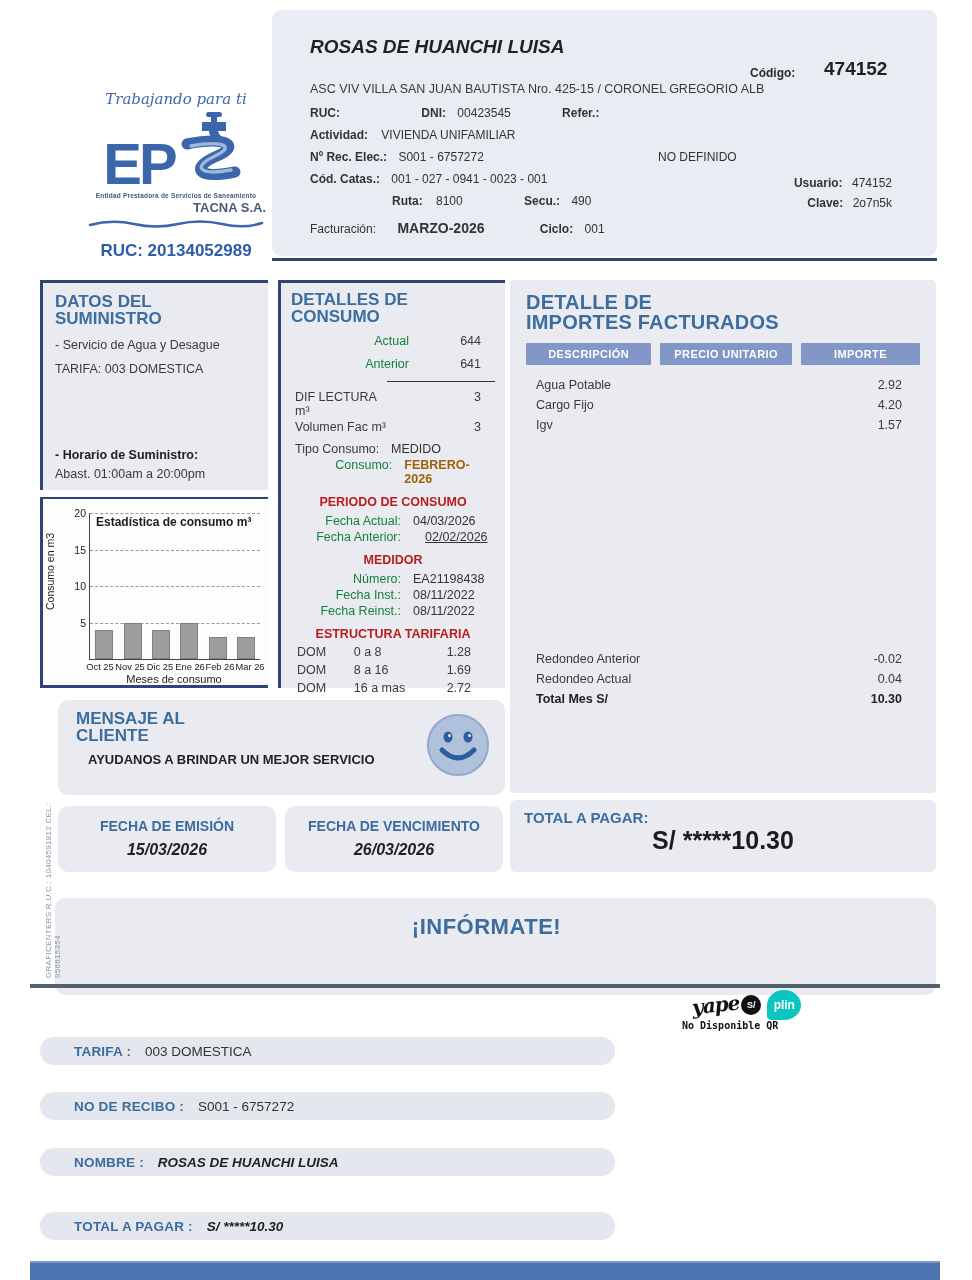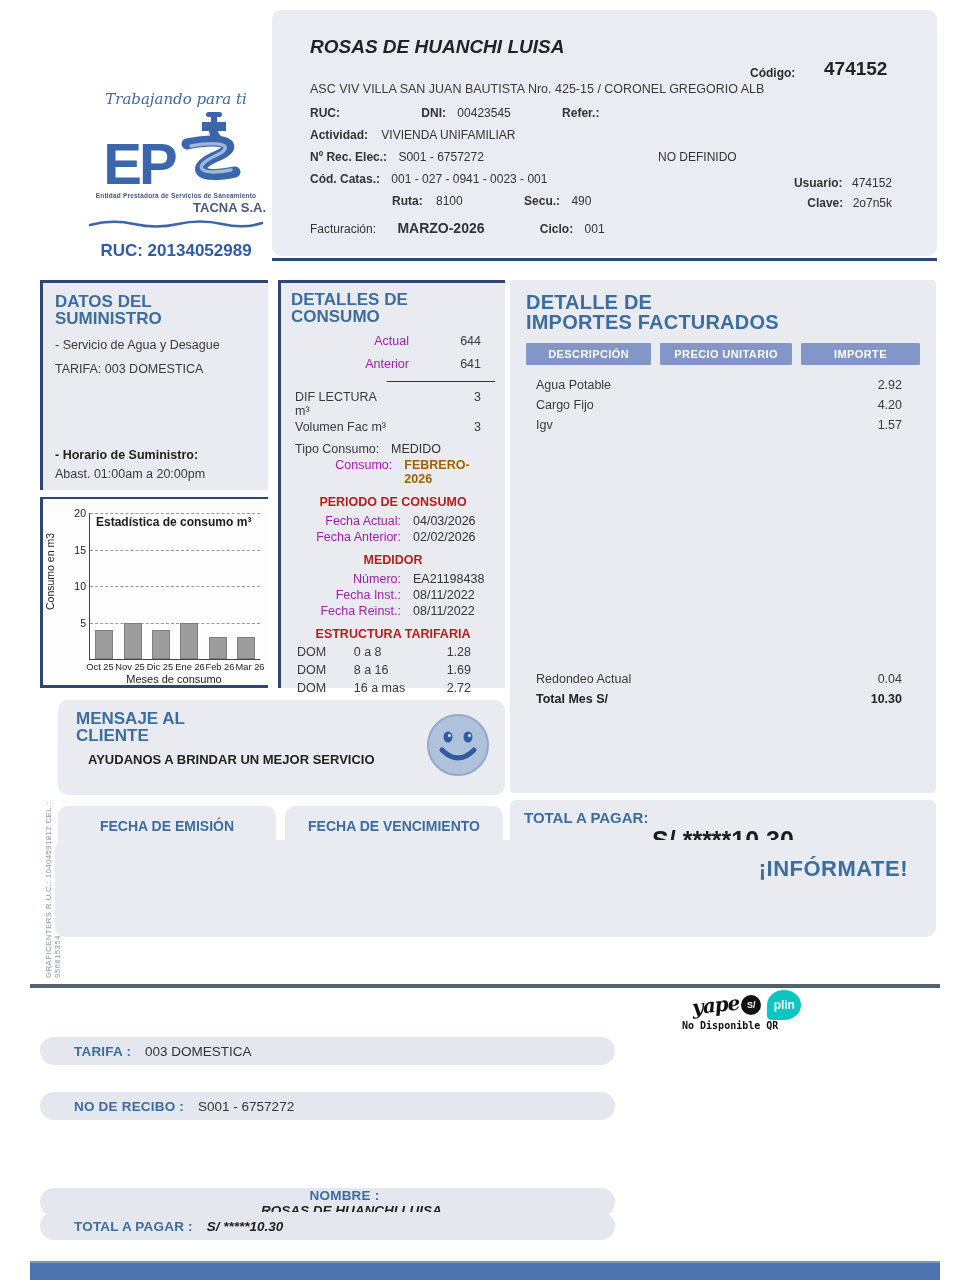--- a/index.html
+++ b/index.html
@@ -50,21 +50,21 @@
   .chart-xlabel{position:absolute;left:46px;top:174px;width:170px;text-align:center;font-size:11px;color:#222;}
   .chart-ylabel{position:absolute;left:1px;top:34px;writing-mode:vertical-rl;transform:rotate(180deg);
                 font-size:10.5px;color:#222;}
 
   
   .consumo-box{position:absolute;left:278px;top:280px;width:227px;height:408px;background:#e9ebf1;
                border-top:3px solid #2e4576;border-left:3px solid #2e4576;box-sizing:border-box;
                padding:8px 10px;font-size:12.5px;}
   .consumo-box .title-blue{font-size:17px;margin-bottom:8px;}
   .cr{display:flex;margin-top:5px;}
-  .cr .lab{width:118px;text-align:right;color:#a21caf;}
+  .cr .lab{width:118px;text-align:right;color:#15803d;}
   .cr .val{flex:1;text-align:right;padding-right:14px;color:#3a3a3a;}
   .cr .lab-left{flex:1;text-align:left;padding-left:4px;color:#3a3a3a;}
   .c-divider{margin:10px 0 8px 96px;border-top:1.5px solid #333;}
   .c-subtitle{text-align:center;font-weight:bold;color:#b91c1c;margin-top:9px;font-size:12.5px;}
   .tar-row{display:flex;margin-top:4px;padding-left:6px;color:#3a3a3a;gap:14px;}
   .tar-row .t1{width:52px;}
   .tar-row .t2{width:96px;}
   .tar-row .t3{flex:1;text-align:right;padding-right:24px;}
 
   
@@ -92,22 +92,22 @@
             text-align:center;box-sizing:border-box;padding-top:12px;}
   .date-box .dlab{font-size:14px;font-weight:bold;color:#3c6d9e;}
   .date-box .dval{font-size:16px;font-weight:bold;font-style:italic;color:#222;margin-top:7px;}
   .total-box{position:absolute;left:510px;top:800px;width:426px;height:72px;background:#e9ebf1;
              border-radius:6px;box-sizing:border-box;}
   .total-label{position:absolute;left:14px;top:9px;font-size:15px;font-weight:bold;color:#3c6d9e;}
   .total-value{position:absolute;left:0;top:26px;width:100%;text-align:center;font-size:25px;
                font-weight:bold;color:#1c1c1c;}
 
   
-  .informate-panel{position:absolute;left:55px;top:840px;width:881px;height:97px;background:#e9ebf1;
-                   border-radius:10px;box-sizing:border-box;text-align:right;padding:16px 28px 0 10px;}
+  .informate-panel{position:absolute;left:55px;top:898px;width:881px;height:97px;background:#e9ebf1;
+                   border-radius:10px;box-sizing:border-box;text-align:center;padding:16px 28px 0 10px;}
   .informate-panel span{font-size:22px;font-weight:bold;color:#3c6d9e;letter-spacing:0.5px;}
 
   
   .credit-vertical{position:absolute;left:44px;top:762px;height:216px;writing-mode:vertical-rl;
                    transform:rotate(180deg);font-size:8px;color:#8a93a8;letter-spacing:0.3px;}
   .footer-rule{position:absolute;left:30px;top:984px;width:910px;height:4px;background:#51616f;}
   .payments{position:absolute;left:692px;top:990px;width:126px;display:flex;align-items:center;gap:6px;}
   .yape-wrap{display:flex;align-items:center;}
   .yape-text{font-family:"DejaVu Serif",serif;font-style:italic;font-weight:bold;font-size:20px;
              color:#111;transform:rotate(-6deg);letter-spacing:-1px;}
@@ -279,21 +279,21 @@
       <span class="b" style="margin-left:12px;color:#a16207;">FEBRERO-2026</span>
     </div>
 
     <div class="c-subtitle">PERIODO DE CONSUMO</div>
     <div class="cr">
       <span class="lab" style="width:110px;">Fecha Actual:</span>
       <span style="margin-left:12px;">04/03/2026</span>
     </div>
     <div class="cr" style="margin-top:2px;">
       <span class="lab" style="width:110px;">Fecha Anterior:</span>
-      <span style="margin-left:12px;">02/02/2026</span>
+      <span style="margin-left:24px;text-decoration:underline;">02/02/2026</span>
     </div>
 
     <div class="c-subtitle">MEDIDOR</div>
     <div class="cr">
       <span class="lab" style="width:110px;">Número:</span>
       <span style="margin-left:12px;">EA21198438</span>
     </div>
     <div class="cr" style="margin-top:2px;">
       <span class="lab" style="width:110px;">Fecha Inst.:</span>
       <span style="margin-left:12px;">08/11/2022</span>
@@ -339,20 +339,24 @@
       <div class="imp-row">
         <span>Cargo Fijo</span>
         <span>4.20</span>
       </div>
       <div class="imp-row">
         <span>Igv</span>
         <span>1.57</span>
       </div>
     </div>
     <div class="redondeo-block">
+      <div class="imp-row">
+        <span>Redondeo Anterior</span>
+        <span>-0.02</span>
+      </div>
       <div class="imp-row">
         <span>Redondeo Actual</span>
         <span>0.04</span>
       </div>
       <div class="imp-row total">
         <span>Total Mes S/</span>
         <span>10.30</span>
       </div>
     </div>
   </div>
@@ -404,21 +408,21 @@
   <div class="qr-note">No Disponible QR</div>
 
   <div class="res-bar" style="top:1037px;">
     <span class="rlab">TARIFA :</span>
     <span class="rval">003 DOMESTICA</span>
   </div>
   <div class="res-bar" style="top:1092px;">
     <span class="rlab">NO DE RECIBO :</span>
     <span class="rval">S001 - 6757272</span>
   </div>
-  <div class="res-bar" style="top:1188px;flex-direction:column;">
+  <div class="res-bar" style="top:1148px;">
     <span class="rlab">NOMBRE :</span>
     <span class="rval emph">ROSAS DE HUANCHI LUISA</span>
   </div>
   <div class="res-bar" style="top:1212px;">
     <span class="rlab">TOTAL A PAGAR :</span>
     <span class="rval emph">S/ *****10.30</span>
   </div>
 
   <div class="bottom-bar"></div>
 </div>

